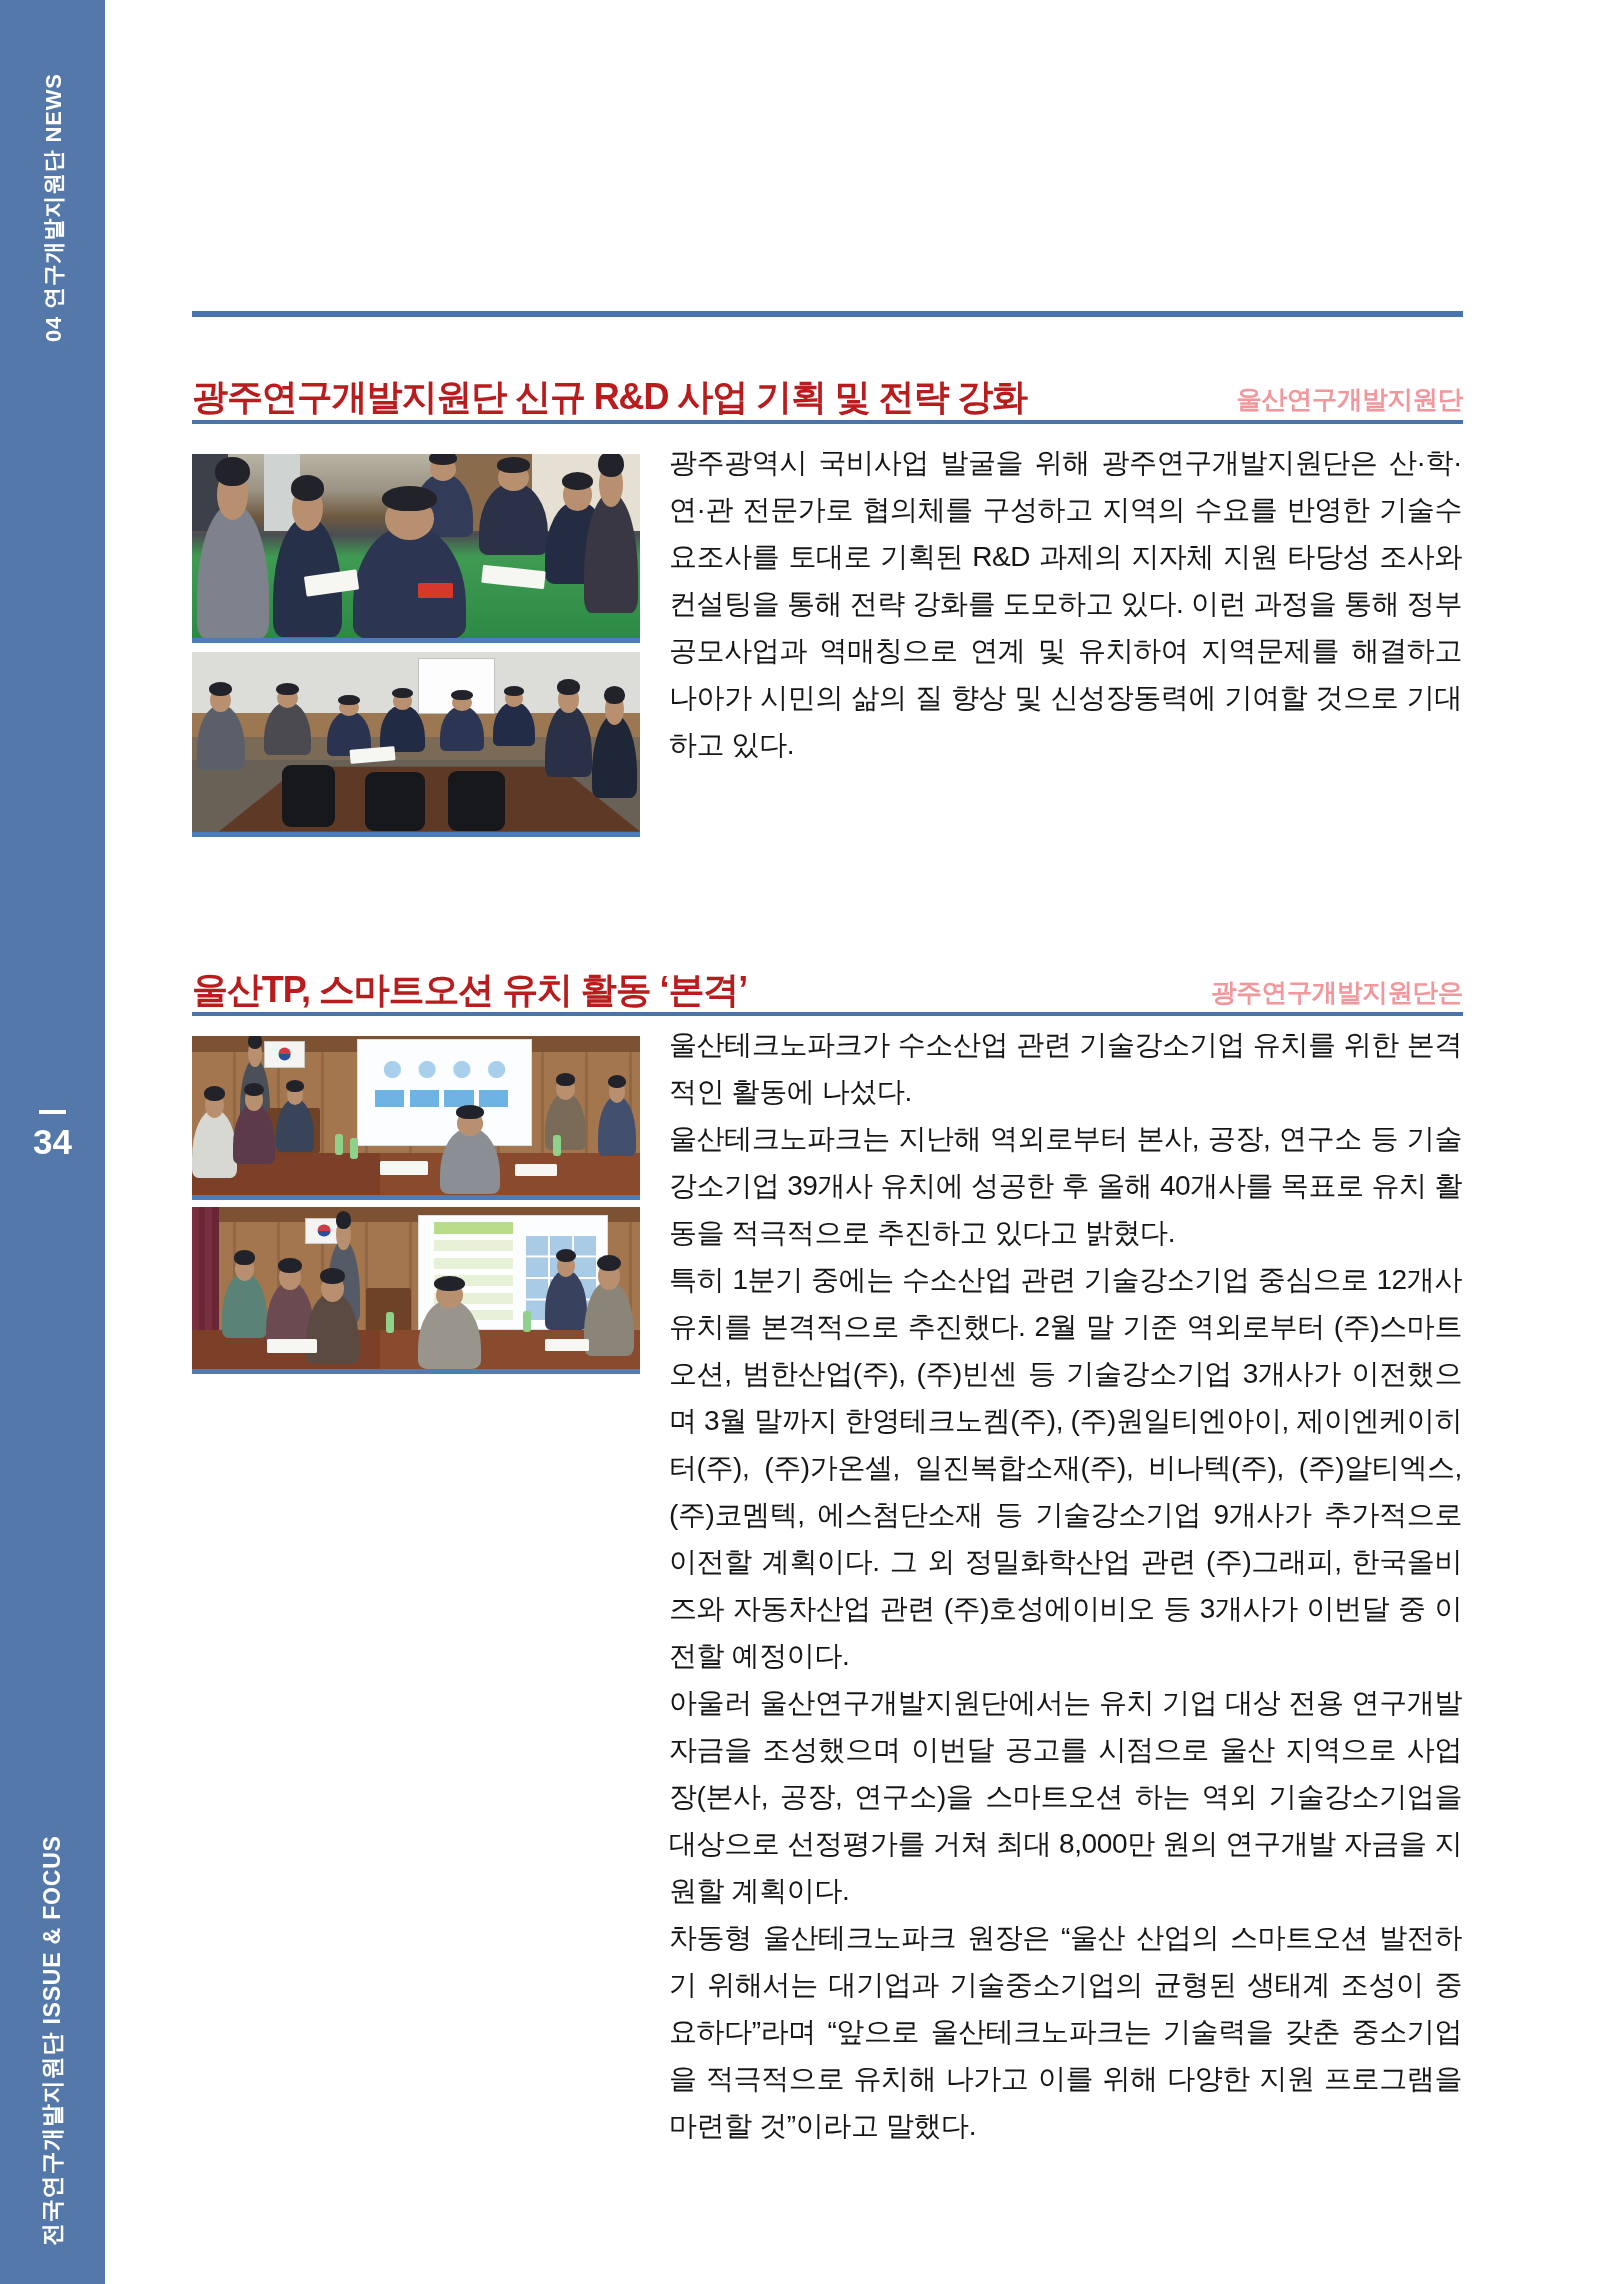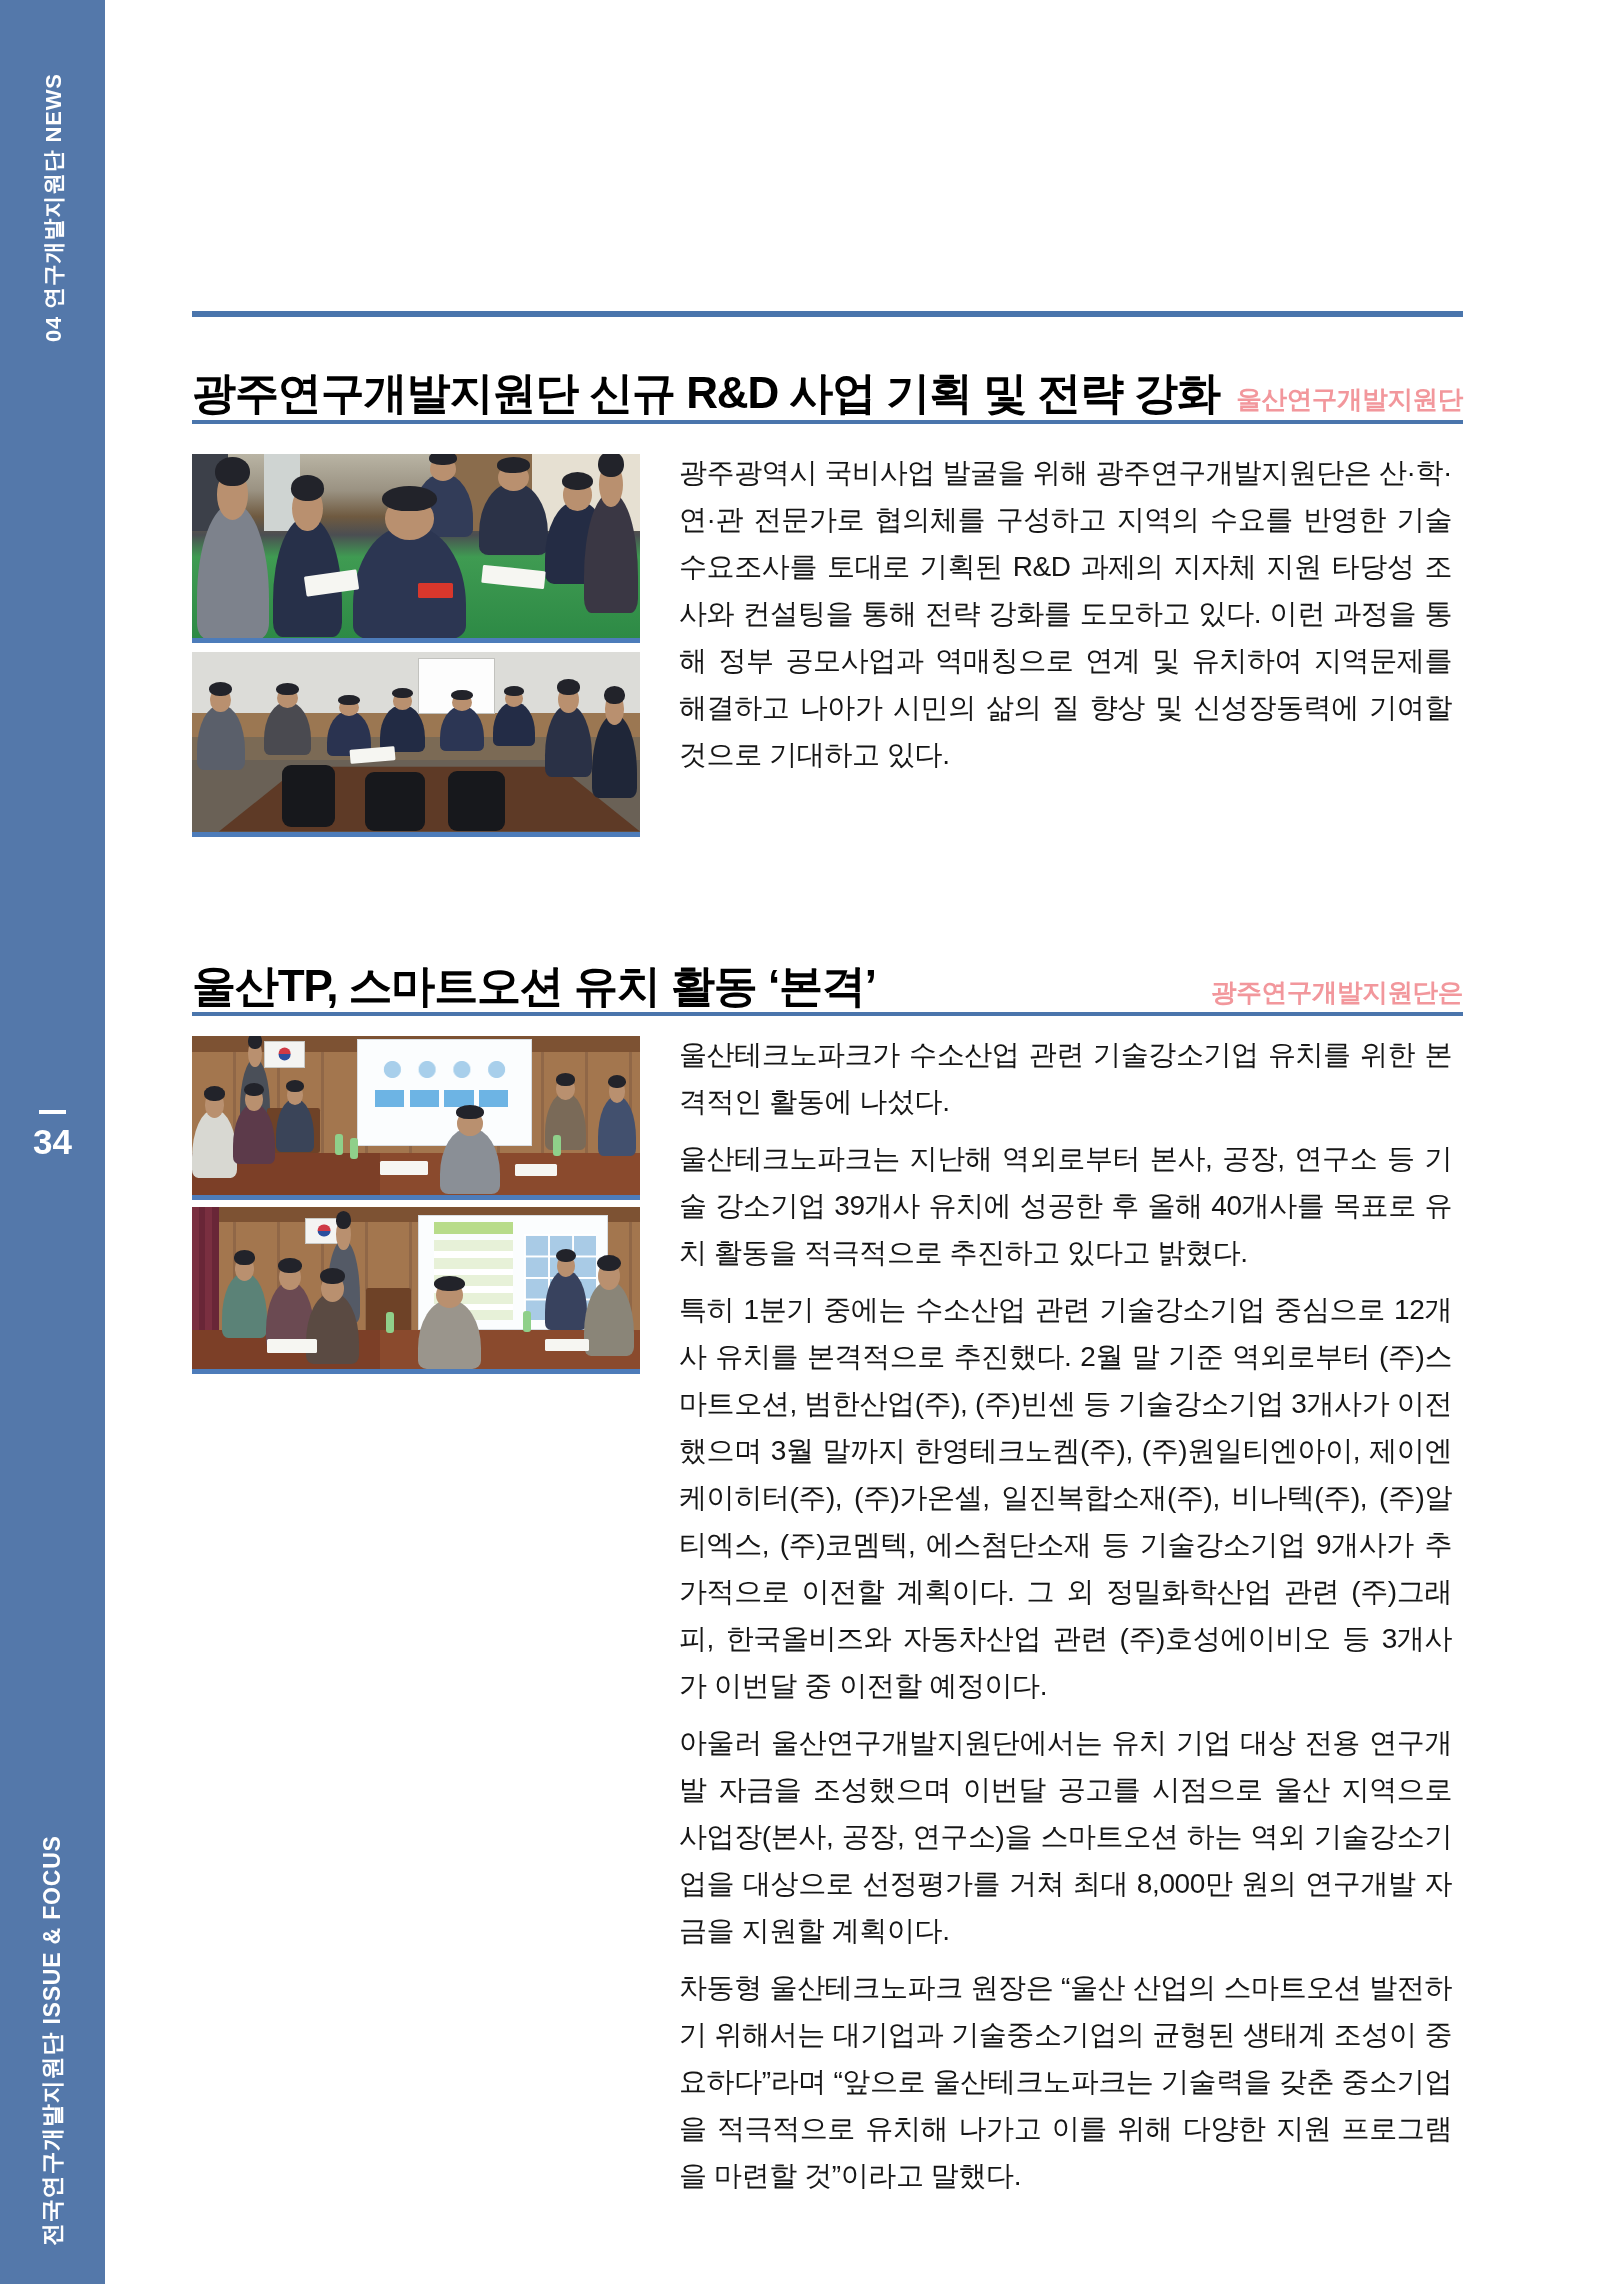--- a/index.html
+++ b/index.html
@@ -21,29 +21,29 @@
   
   .rule{position:absolute;background:#4a75ac;}
   .rule.top{left:192px;top:311px;width:1271px;height:6px;}
   .rule.a1{left:192px;top:420px;width:1271px;height:3.8px;}
   .rule.a2{left:192px;top:1012px;width:1271px;height:3.8px;}
   
   .art-header{position:absolute;left:192px;width:1271px;height:50px;
     display:flex;align-items:flex-end;justify-content:space-between;}
   .art-header.a1{top:365px;}
   .art-header.a2{top:958px;}
-  .art-title{font-size:44px;font-weight:800;color:#000000;letter-spacing:-1.1px;line-height:1;}
+  .art-title{font-size:36px;font-weight:800;color:#b91c1c;letter-spacing:-1.1px;line-height:1;}
   .art-org{font-size:25.6px;font-weight:800;color:#f2979c;letter-spacing:-0.4px;line-height:1;margin-bottom:2.3px;}
   
   .art-body{position:absolute;left:669px;width:793px;color:#161616;
     font-size:28px;line-height:47px;text-align:justify;letter-spacing:-0.4px;
     word-break:break-all;overflow-wrap:anywhere;}
   .art-body.a1{top:439px;}
   .art-body.a2{top:1021px;}
-  .art-body p{margin:10px;}
+  .art-body p{margin:0;}
   
   .photos{position:absolute;left:192px;width:448px;}
   .photos.a1{top:454px;}
   .photos.a2{top:1036px;}
   .photo{position:relative;width:448px;overflow:hidden;background:#9a8f78;}
   .strip{width:448px;height:5.3px;background:#4d7cba;}
   .pgap{height:8.3px;}
   
   .person{position:absolute;background:#2b3550;border-radius:48% 48% 14% 14% / 70% 70% 12% 12%;}
   .person::before{content:"";position:absolute;left:28%;top:-26%;width:44%;height:38%;

